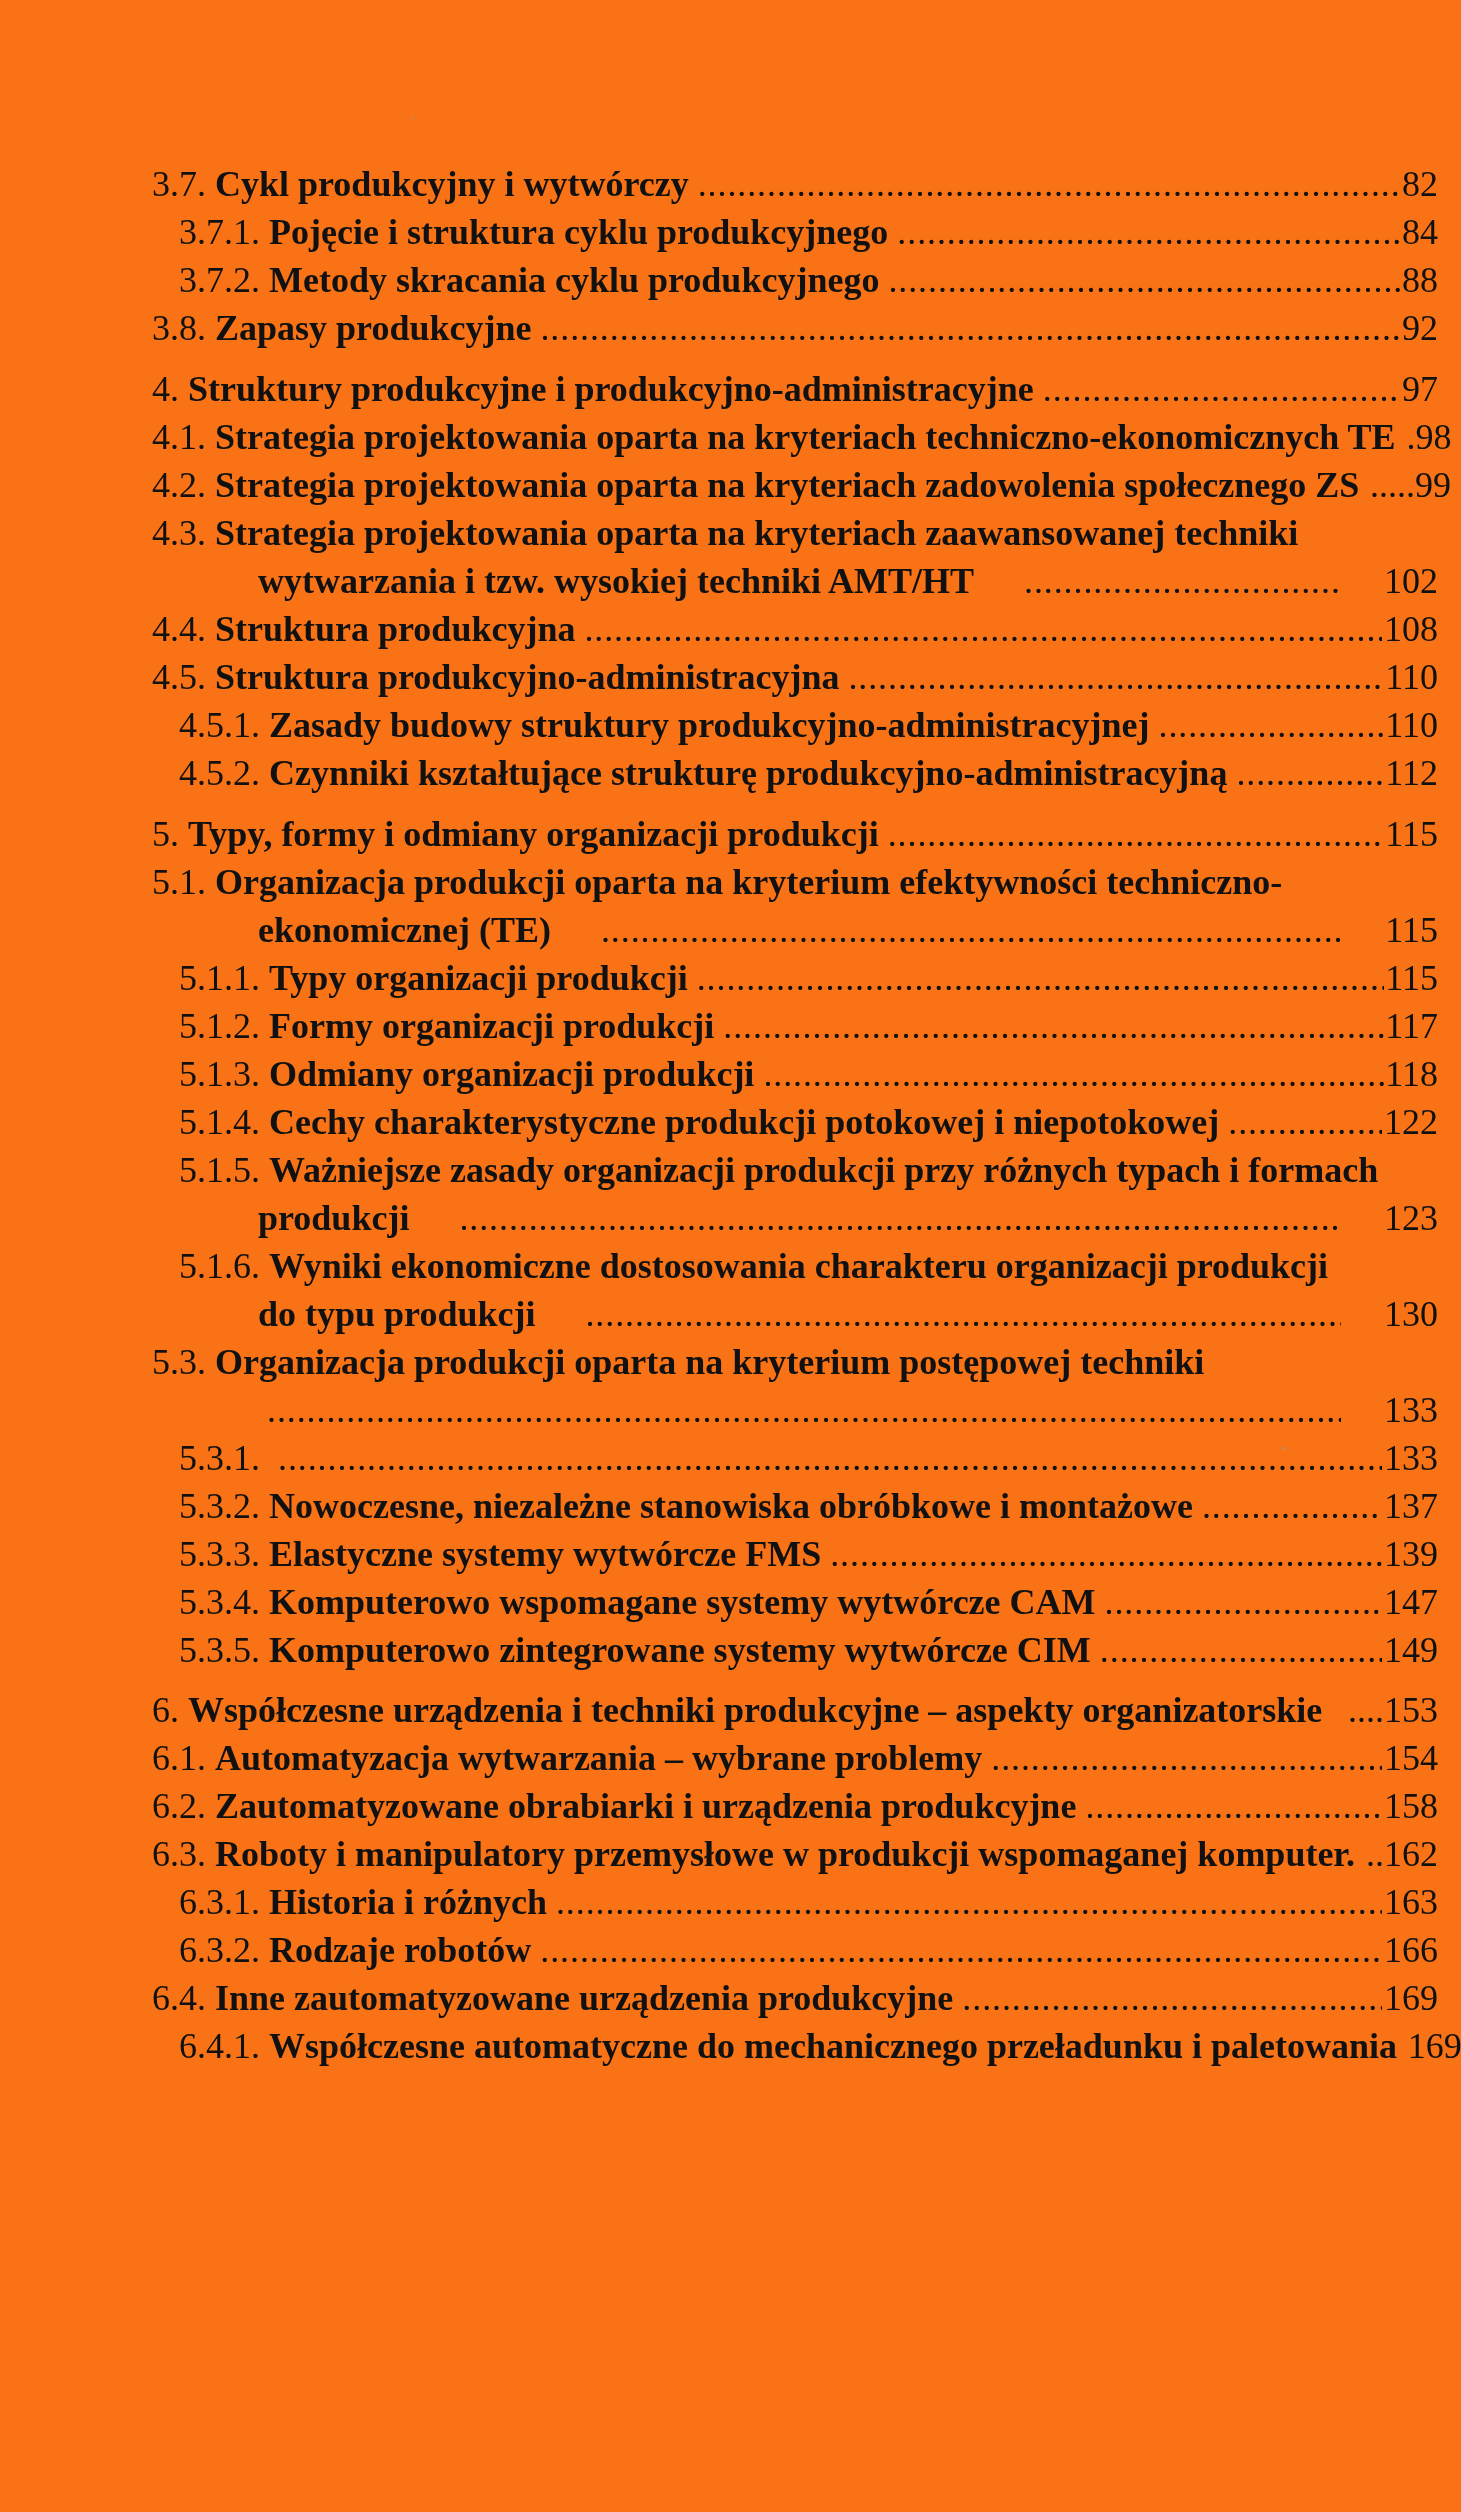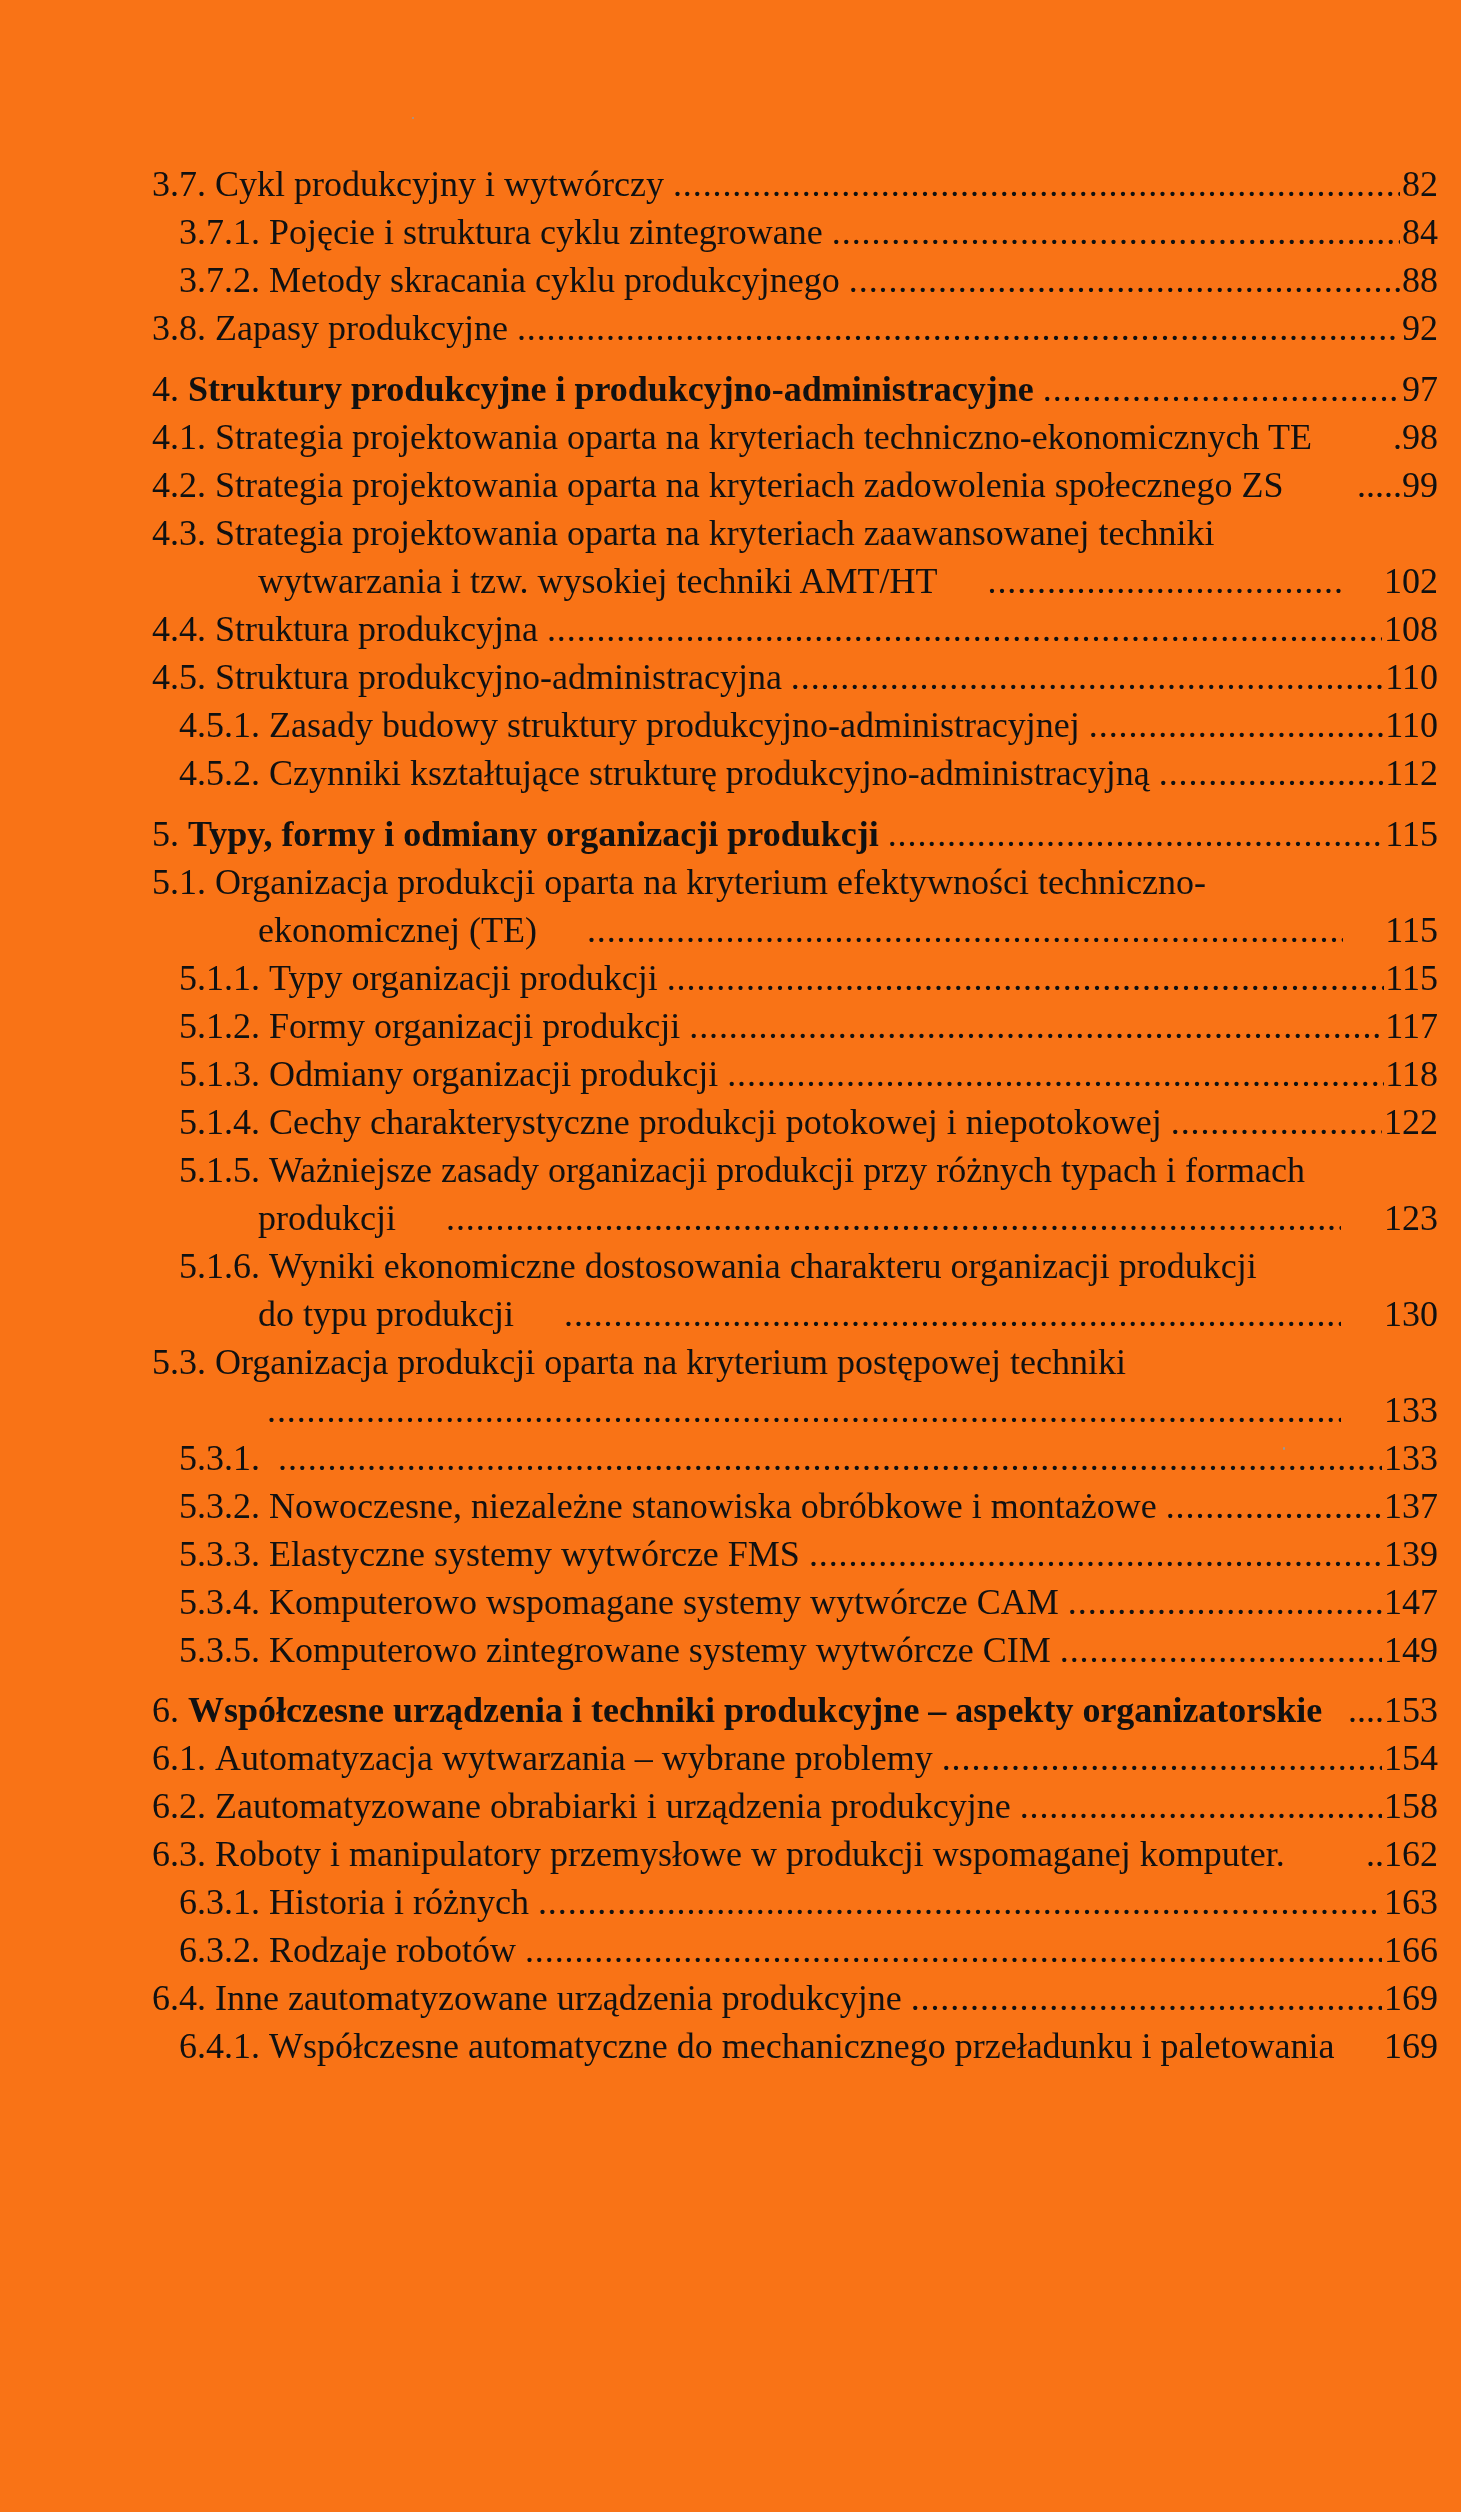--- a/index.html
+++ b/index.html
@@ -12,21 +12,21 @@
   }
   .toc {
     position: absolute; left: 152px; top: 160px; width: 1286px;
     font-size: 36px; line-height: 48px;
   }
   .entry { display: flex; align-items: baseline; height: 48px; white-space: nowrap; }
   .entry.lvl2 { padding-left: 27px; }
   .entry.cont { padding-left: 106px; gap: 41px; }
   .entry.gap { margin-top: 12.8px; }
   .entry .num { margin-right: 9px; }
-  .entry .title { flex: 0 0 auto; }
+  .entry .title { flex: 0 0 auto; font-weight: bold; }
   .entry.chapter .title { font-weight: bold; }
   .entry .leader {
     flex: 1 1 auto; overflow: hidden; margin: 0 1.8px 0 9px;
     letter-spacing: 0.9px; color: #111;
   }
   .entry .leader::before {
     content: "................................................................................................................................................................................................................................................";
   }
   .entry.noleader .leader { visibility: hidden; }
   .entry .page-num { flex: 0 0 auto; text-align: left; }
@@ -39,21 +39,21 @@
   <div class="toc">
 
     <div class="entry lvl1">
       <span class="num">3.7.</span>
       <span class="title">Cykl produkcyjny i wytwórczy</span>
       <span class="leader"></span>
       <span class="page-num">82</span>
     </div>
     <div class="entry lvl2">
       <span class="num">3.7.1.</span>
-      <span class="title">Pojęcie i struktura cyklu zintegrowane</span>
+      <span class="title">Pojęcie i struktura cyklu produkcyjnego</span>
       <span class="leader"></span>
       <span class="page-num">84</span>
     </div>
     <div class="entry lvl2">
       <span class="num">3.7.2.</span>
       <span class="title">Metody skracania cyklu produkcyjnego</span>
       <span class="leader"></span>
       <span class="page-num">88</span>
     </div>
     <div class="entry lvl1">

